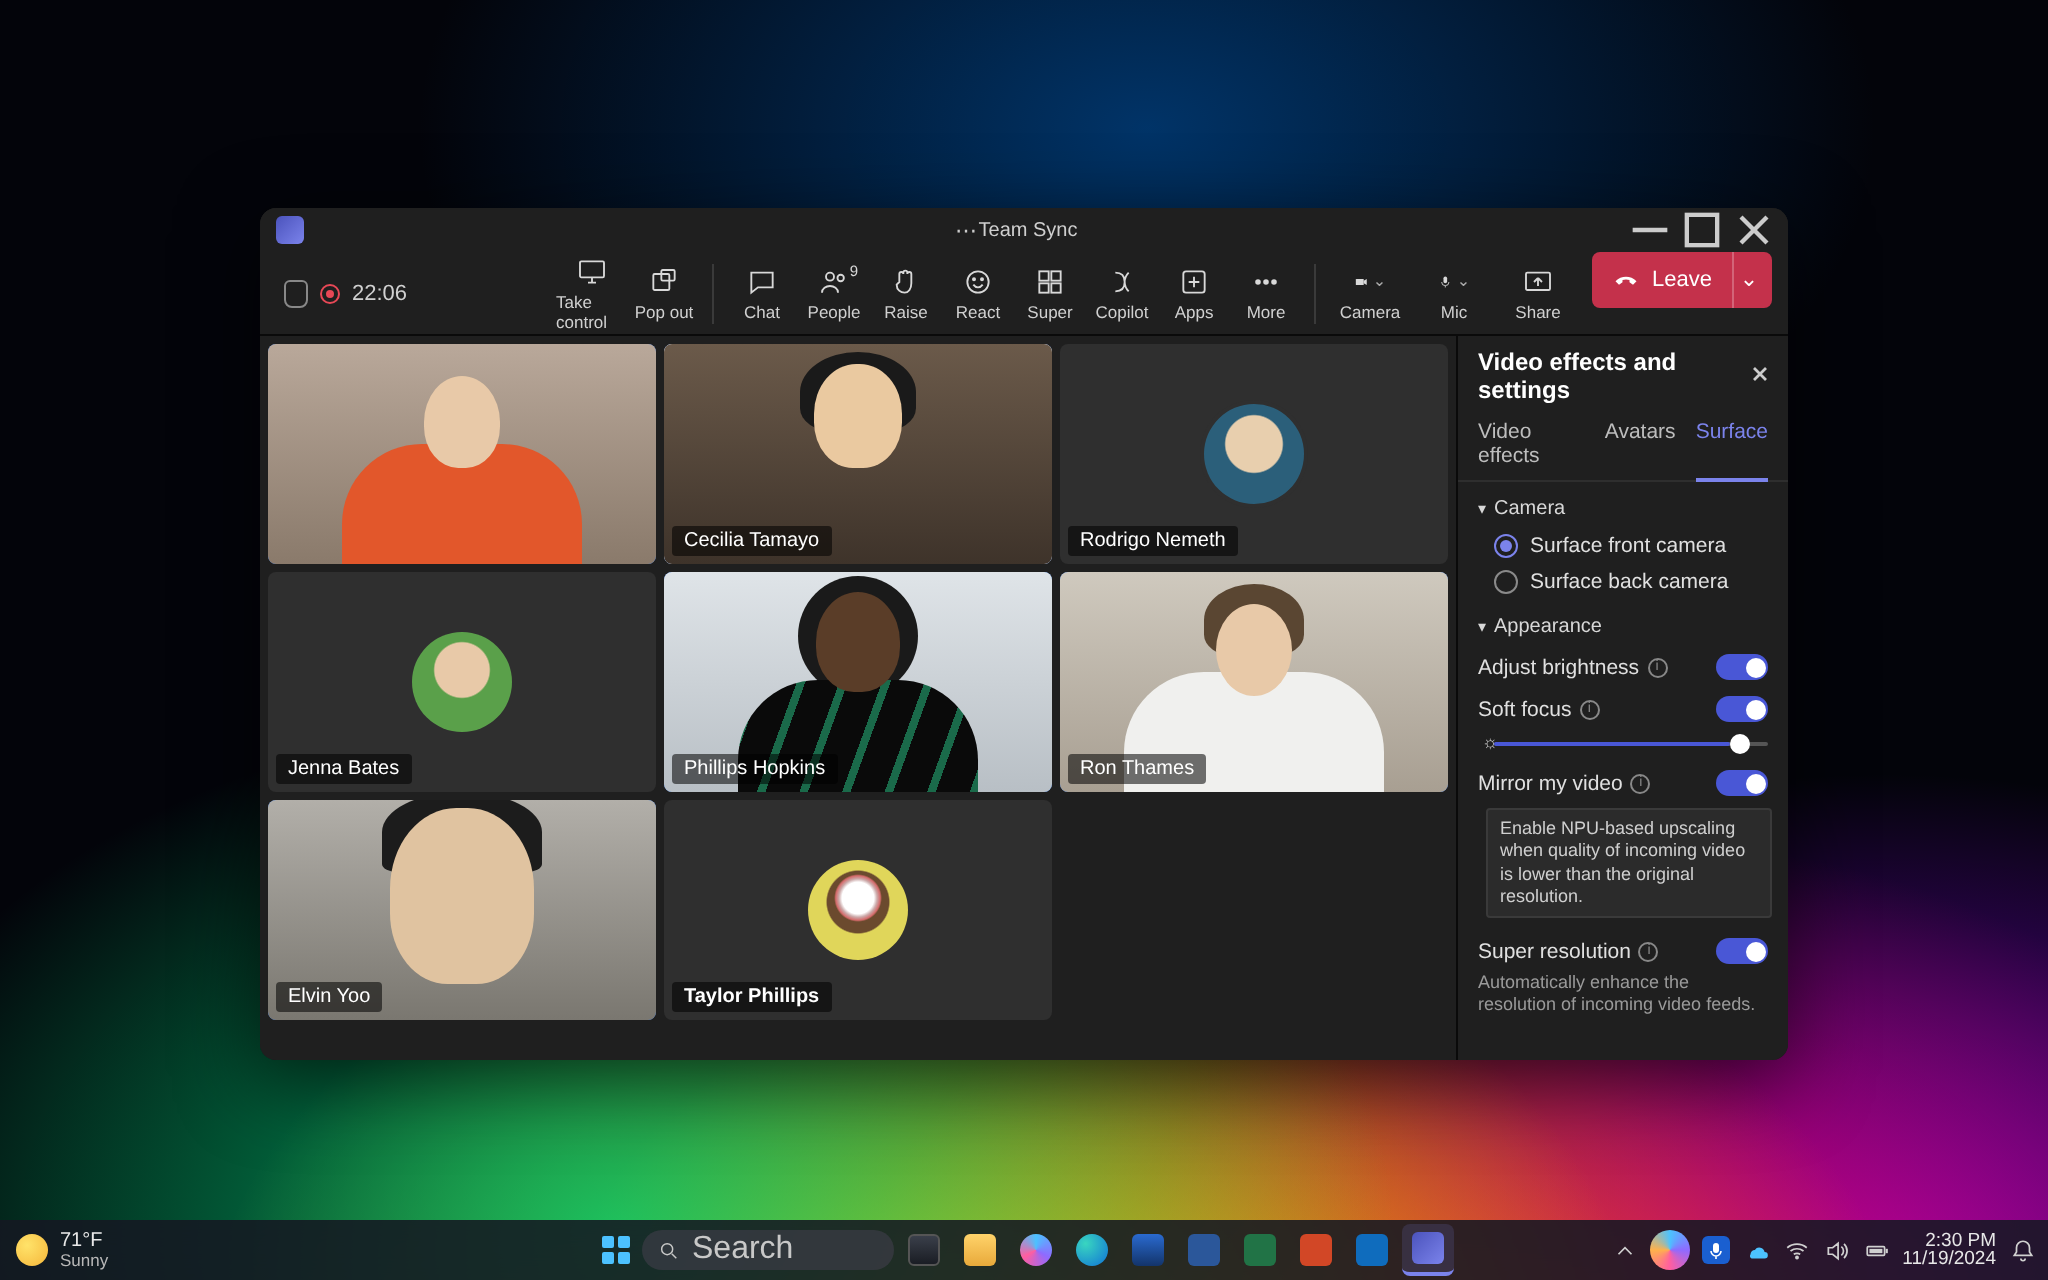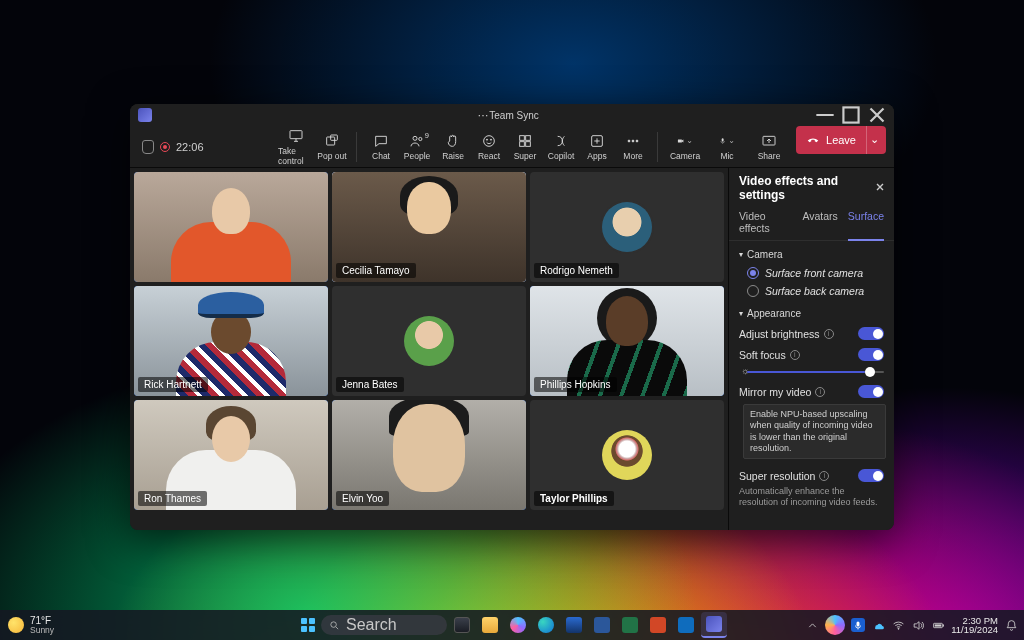--- a/index.html
+++ b/index.html
@@ -130,21 +130,21 @@
   display:flex; flex-direction:column; font-size:10.5px; }
 .panel-hdr { display:flex; align-items:center; justify-content:space-between;
   padding:6px 8px 2px 10px; }
 .panel-hdr .ttl { font-size:12px; font-weight:600; color:#fff; }
 .panel-hdr .close { color:#ccc; }
 .tabs { display:flex; gap:10px; padding:6px 10px 0; border-bottom:1px solid #2e2e2e; }
 .tab { padding-bottom:6px; color:#bdbdbd; font-size:10.5px; }
 .tab.active { color:#7b83eb; border-bottom:2px solid #7b83eb; margin-bottom:-1px; }
 .sect-hdr { display:flex; align-items:center; gap:4px; padding:8px 10px 4px; color:#d8d8d8; font-size:10px; }
 .sect-hdr .caret { font-size:8px; }
-.radio-row { display:flex; align-items:center; gap:6px; padding:3px 10px 3px 18px; color:#e0e0e0;font-style:italic; }
+.radio-row { display:flex; align-items:center; gap:6px; padding:3px 10px 3px 18px; color:#e0e0e0; }
 .radio { width:12px; height:12px; border:1.4px solid #7b83eb; border-radius:50%; position:relative; }
 .radio.empty { border-color:#8a8a8a; }
 .radio.sel::after { content:""; position:absolute; inset:2px; background:#7b83eb; border-radius:50%; }
 .toggle-row { display:flex; align-items:center; padding:4px 10px; color:#e0e0e0; gap:4px; }
 .toggle-row .label { flex:1; display:flex; align-items:center; gap:4px; }
 .toggle-row .info { width:10px; height:10px; border:1px solid #888; border-radius:50%;
   font-size:7px; display:flex; align-items:center; justify-content:center; color:#888; }
 .toggle { width:26px; height:13px; background:#4957d6; border-radius:7px; position:relative; }
 .toggle::after { content:""; position:absolute; right:1.5px; top:1.5px; width:10px; height:10px;
   background:#fff; border-radius:50%; }
@@ -371,28 +371,20 @@
           <div class="vid bg2">
               <div class="hair2"></div>
               <div class="head person2"></div>
             </div>
           <div class="name-chip">Cecilia Tamayo</div>
         </div>
         <div class="tile bg3">
           <div class="avatar avatar3"></div>
           <div class="name-chip">Rodrigo Nemeth</div>
         </div>
-        <div class="tile">
-          <div class="vid bg4">
-              <div class="shirt4"></div>
-              <div class="head person4"></div>
-              <div class="hat4"></div>
-            </div>
-          <div class="name-chip">Rick Hartnett</div>
-        </div>
         <div class="tile bg5">
           <div class="avatar avatar5"></div>
           <div class="name-chip">Jenna Bates</div>
         </div>
         <div class="tile">
           <div class="vid bg6">
               <div class="hair6"></div>
               <div class="shirt6"></div>
               <div class="head person6"></div>
             </div>

